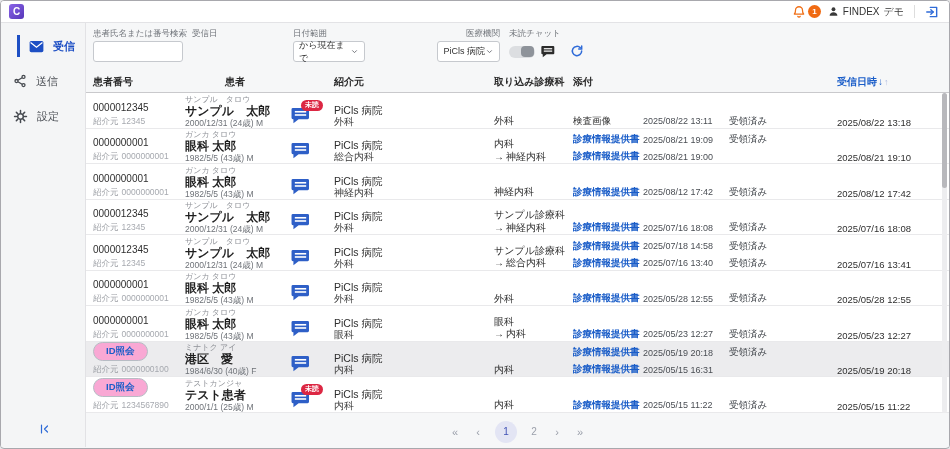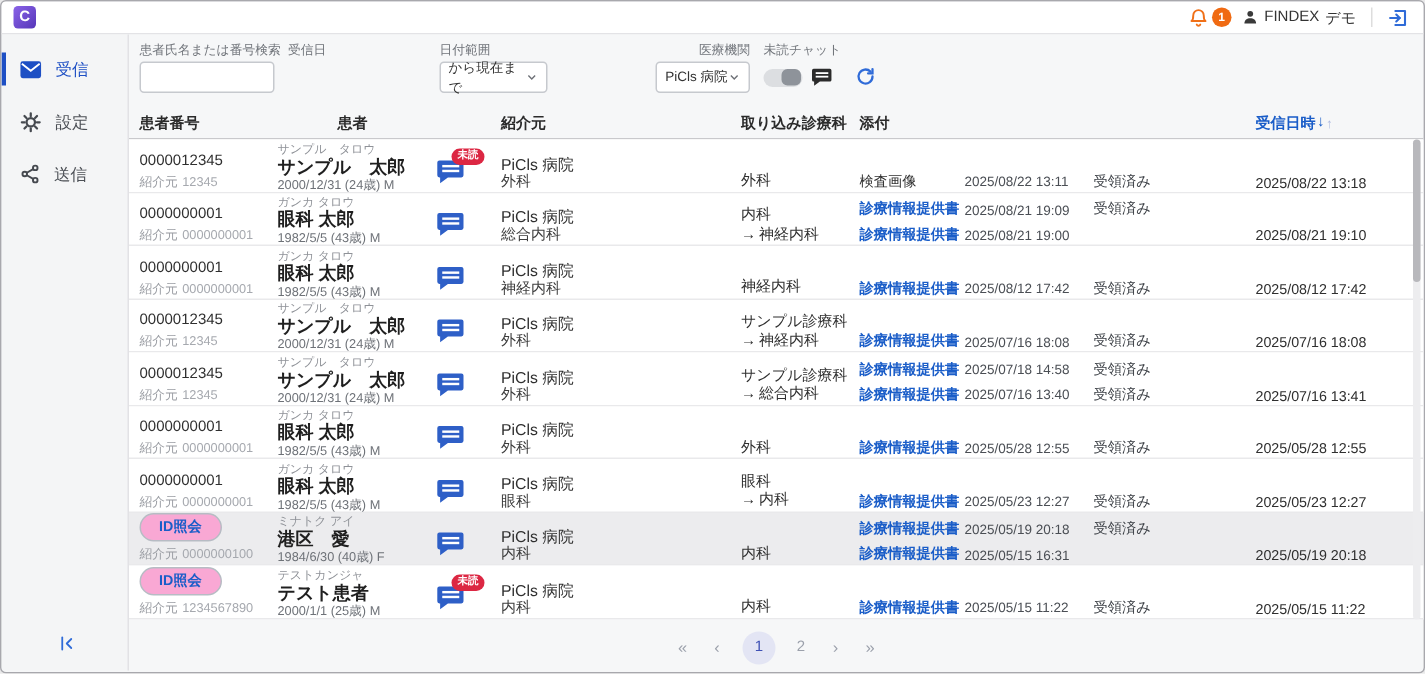--- a/index.html
+++ b/index.html
@@ -10,21 +10,21 @@
   .logo{width:15px;height:15px;border-radius:3px;background:linear-gradient(135deg,#8a63e8,#5636b8);color:#fff;font-size:10px;font-weight:bold;display:flex;align-items:center;justify-content:center;}
   .top-right{margin-left:auto;display:flex;align-items:center;gap:7px;font-size:10px;color:#333;}
   .bellwrap{display:flex;align-items:center;gap:2px;cursor:pointer;}
   .nbadge{width:13px;height:13px;border-radius:50%;background:#f06a12;color:#fff;font-size:8px;font-weight:bold;display:flex;align-items:center;justify-content:center;}
   .user{display:flex;align-items:center;gap:4px;cursor:pointer;}
   .vdiv{width:1px;height:13px;background:#ddd;margin:0 3px;}
   
   .appbody{display:flex;height:424px;}
   .sidebar{width:85px;background:#f4f5f6;border-right:1px solid #e2e2e5;padding-top:8px;box-sizing:border-box;position:relative;flex:none;}
   .sitem{height:30px;display:flex;align-items:center;gap:9px;padding-left:12px;font-size:11px;color:#4b4f55;margin-bottom:5px;position:relative;cursor:pointer;}
-  .sitem.active{color:#1d4fc4;font-weight:normal;}
+  .sitem.active{color:#1d4fc4;font-weight:bold;margin-left:16px;}
   .sitem.active::before{content:"";position:absolute;left:0;top:4px;width:3px;height:22px;background:#1d4fc4;}
   .collapse{position:absolute;left:38px;bottom:12px;cursor:pointer;line-height:0;}
   .main{flex:1;position:relative;display:flex;flex-direction:column;background:#f6f7f8;min-width:0;}
   
   .filters{height:48px;box-sizing:border-box;display:flex;align-items:flex-start;gap:9px;padding:5px 0 0 7px;flex:none;}
   .fgroup{display:flex;flex-direction:column;gap:3px;}
   .flabel{font-size:8.5px;color:#70747a;height:10px;white-space:nowrap;}
   .fctl{height:21px;box-sizing:border-box;border:1px solid #c6c9ce;border-radius:3px;background:#fff;font-size:9px;color:#333;display:flex;align-items:center;padding:0 5px;position:relative;}
   .fctl input{border:none;outline:none;width:100%;font-size:9.5px;font-family:inherit;background:transparent;}
   .chev{margin-left:auto;line-height:0;}
@@ -113,34 +113,34 @@
 
     <nav class="sidebar">
       <div class="sitem active">
         <svg width="15" height="13" viewBox="0 0 24 20">
             <rect x="1" y="1" width="22" height="18" rx="2.5" fill="#1d4fc4"></rect>
             <path d="M2.5 3.5l9.5 7.5 9.5-7.5" stroke="#fff" stroke-width="2" fill="none"></path>
           </svg>
         <span>受信</span>
       </div>
       <div class="sitem">
-        <svg width="15" height="15" viewBox="0 0 24 24" fill="none" stroke="#45494f">
-            <circle cx="12" cy="12" r="4.5" stroke-width="2.4"></circle>
-            <path stroke-width="2.4" stroke-linecap="round" d="M12 2.5v3M12 18.5v3M2.5 12h3M18.5 12h3M5.3 5.3l2.1 2.1M16.6 16.6l2.1 2.1M18.7 5.3l-2.1 2.1M7.4 16.6l-2.1 2.1"></path>
-          </svg>
-        <span>設定</span>
-      </div>
-      <div class="sitem">
         <svg width="14" height="14" viewBox="0 0 24 24" fill="none" stroke="#45494f" stroke-width="2.2">
             <circle cx="18" cy="5" r="2.6"></circle>
             <circle cx="6" cy="12" r="2.6"></circle>
             <circle cx="18" cy="19" r="2.6"></circle>
             <path d="M8.4 10.6l7.2-4.2M8.4 13.4l7.2 4.2"></path>
           </svg>
         <span>送信</span>
+      </div>
+      <div class="sitem">
+        <svg width="15" height="15" viewBox="0 0 24 24" fill="none" stroke="#45494f">
+            <circle cx="12" cy="12" r="4.5" stroke-width="2.4"></circle>
+            <path stroke-width="2.4" stroke-linecap="round" d="M12 2.5v3M12 18.5v3M2.5 12h3M18.5 12h3M5.3 5.3l2.1 2.1M16.6 16.6l2.1 2.1M18.7 5.3l-2.1 2.1M7.4 16.6l-2.1 2.1"></path>
+          </svg>
+        <span>設定</span>
       </div>
       <div class="collapse">
         <svg width="12" height="12" viewBox="0 0 24 24" fill="none" stroke="#2f6bd8" stroke-width="2.4" stroke-linecap="round" stroke-linejoin="round">
             <path d="M5 4v16"></path>
             <path d="M17 6l-6 6 6 6"></path>
           </svg>
       </div>
     </nav>
 
     <main class="main">

